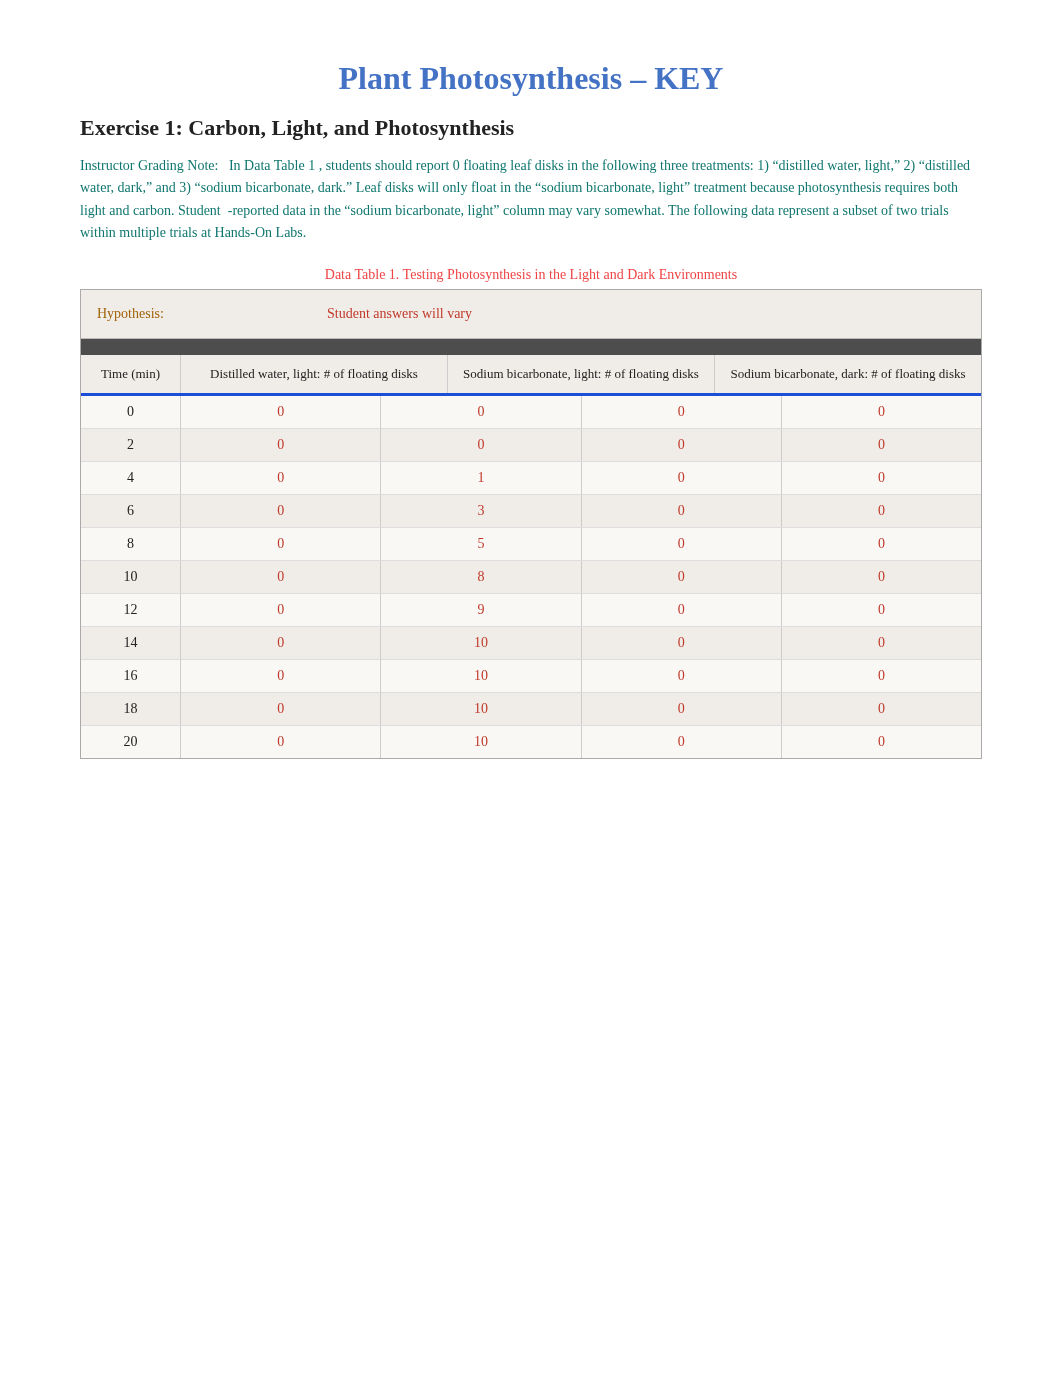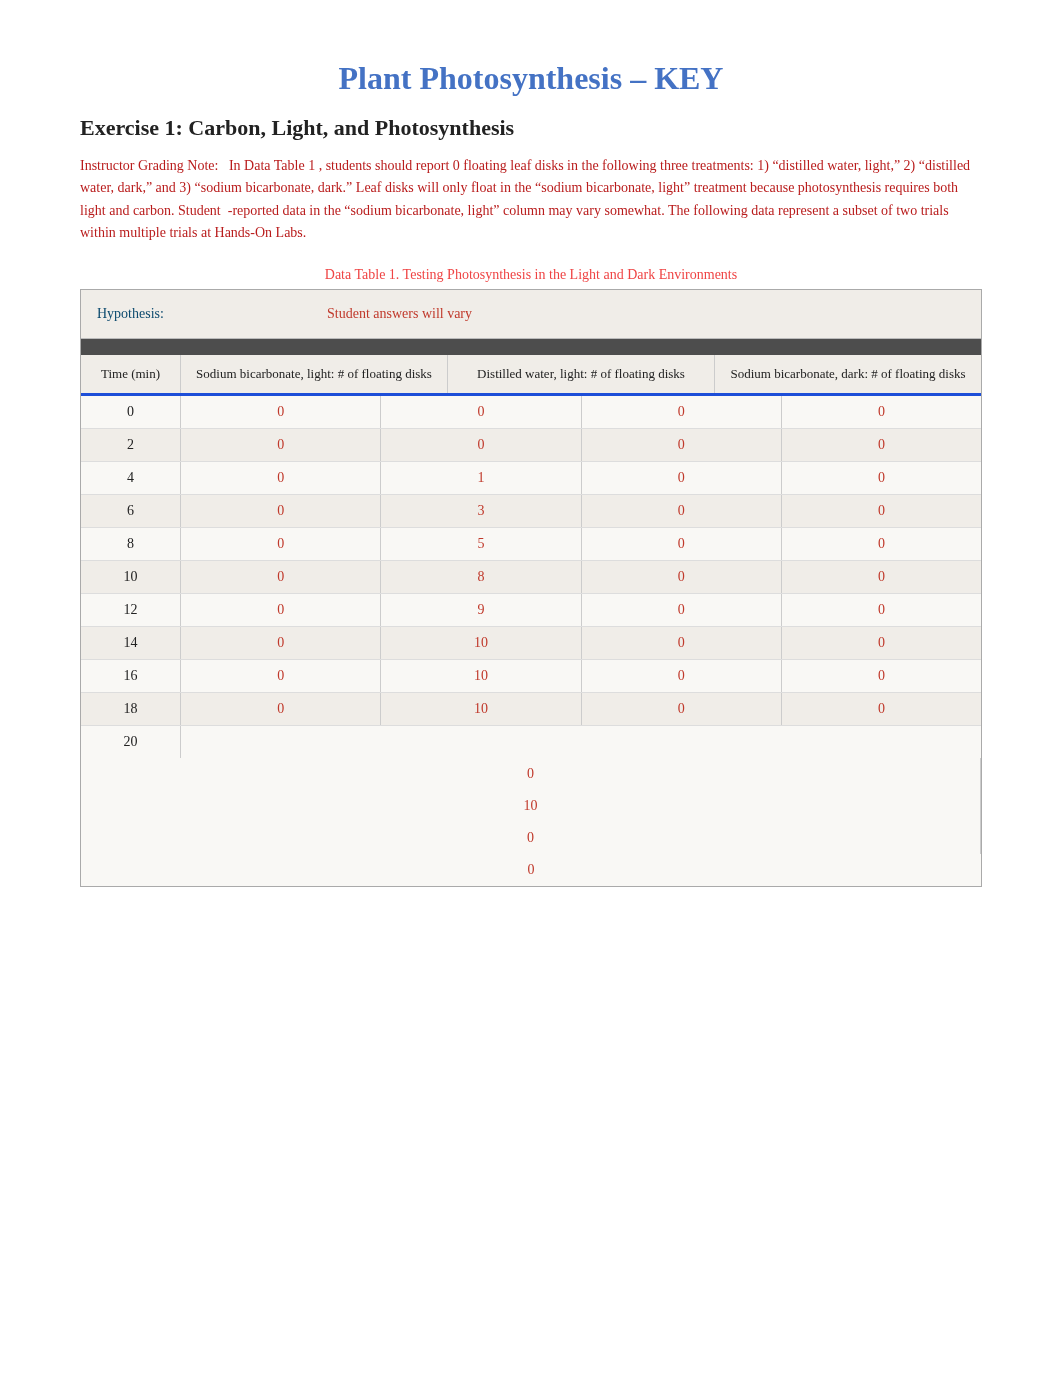--- a/index.html
+++ b/index.html
@@ -29,21 +29,21 @@
 
     .exercise-title {
       font-size: 22px;
       font-weight: bold;
       color: #222;
       margin-bottom: 14px;
       font-family: Georgia, serif;
     }
 
     .instructor-note {
-      color: #b91c1c;
+      color: #0f766e;
       font-size: 14px;
       line-height: 1.6;
       margin-bottom: 22px;
       font-family: Georgia, serif;
     }
 
     .table-caption {
       text-align: center;
       font-size: 14px;
       color: #ef4444;
@@ -60,21 +60,21 @@
       display: flex;
       background: #f0ede8;
       border-bottom: 1px solid #bbb;
       padding: 10px 0;
     }
 
     .hypothesis-label {
       width: 230px;
       padding: 6px 16px;
       font-size: 14px;
-      color: #0c4a6e;
+      color: #a16207;
       font-family: Georgia, serif;
     }
 
     .hypothesis-value {
       flex: 1;
       padding: 6px 16px;
       font-size: 14px;
       color: #c0392b;
       font-family: Georgia, serif;
     }
@@ -123,21 +123,20 @@
       flex: 1;
     }
 
     .data-row {
       display: flex;
       border-bottom: 1px solid #ddd;
     }
 
     .data-row:last-child {
       border-bottom: none;
-      flex-direction: column;
     }
 
     .data-row:nth-child(odd) {
       background: #f9f8f5;
     }
 
     .data-row:nth-child(even) {
       background: #f0ede8;
     }
 
@@ -193,25 +192,25 @@
   <div class="hypothesis-row">
     <div class="hypothesis-label">Hypothesis:</div>
     <div class="hypothesis-value">Student answers will vary</div>
   </div>
 
   <div class="dark-header-row"></div>
 
   <div class="col-headers-row">
     <div class="col-header col-time">Time
 (min)</div>
+    <div class="col-header col-dw-light">Distilled water,
+light:
+# of floating disks</div>
     <div class="col-header col-sodium-light">Sodium
 bicarbonate, light:
-# of floating disks</div>
-    <div class="col-header col-dw-light">Distilled water,
-light:
 # of floating disks</div>
     <div class="col-header col-sodium-dark">Sodium
 bicarbonate, dark:
 # of floating disks</div>
   </div>
 
   <div id="data-rows-container">
       <div class="data-row">
       <div class="cell cell-time">0</div>
       <div class="cell cell-dw-light">0</div>

